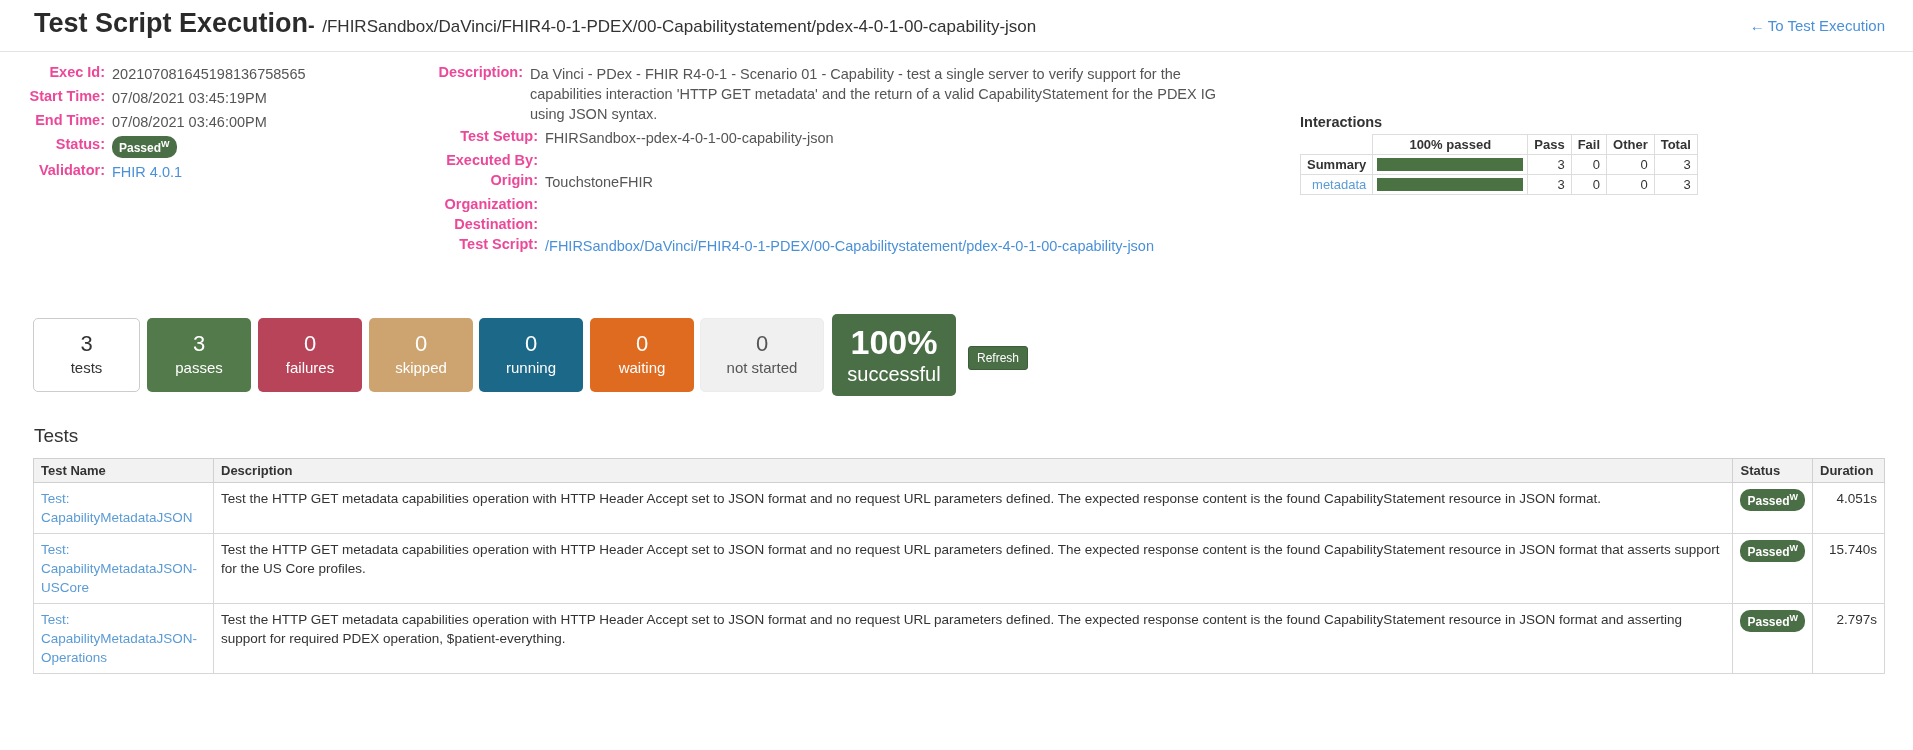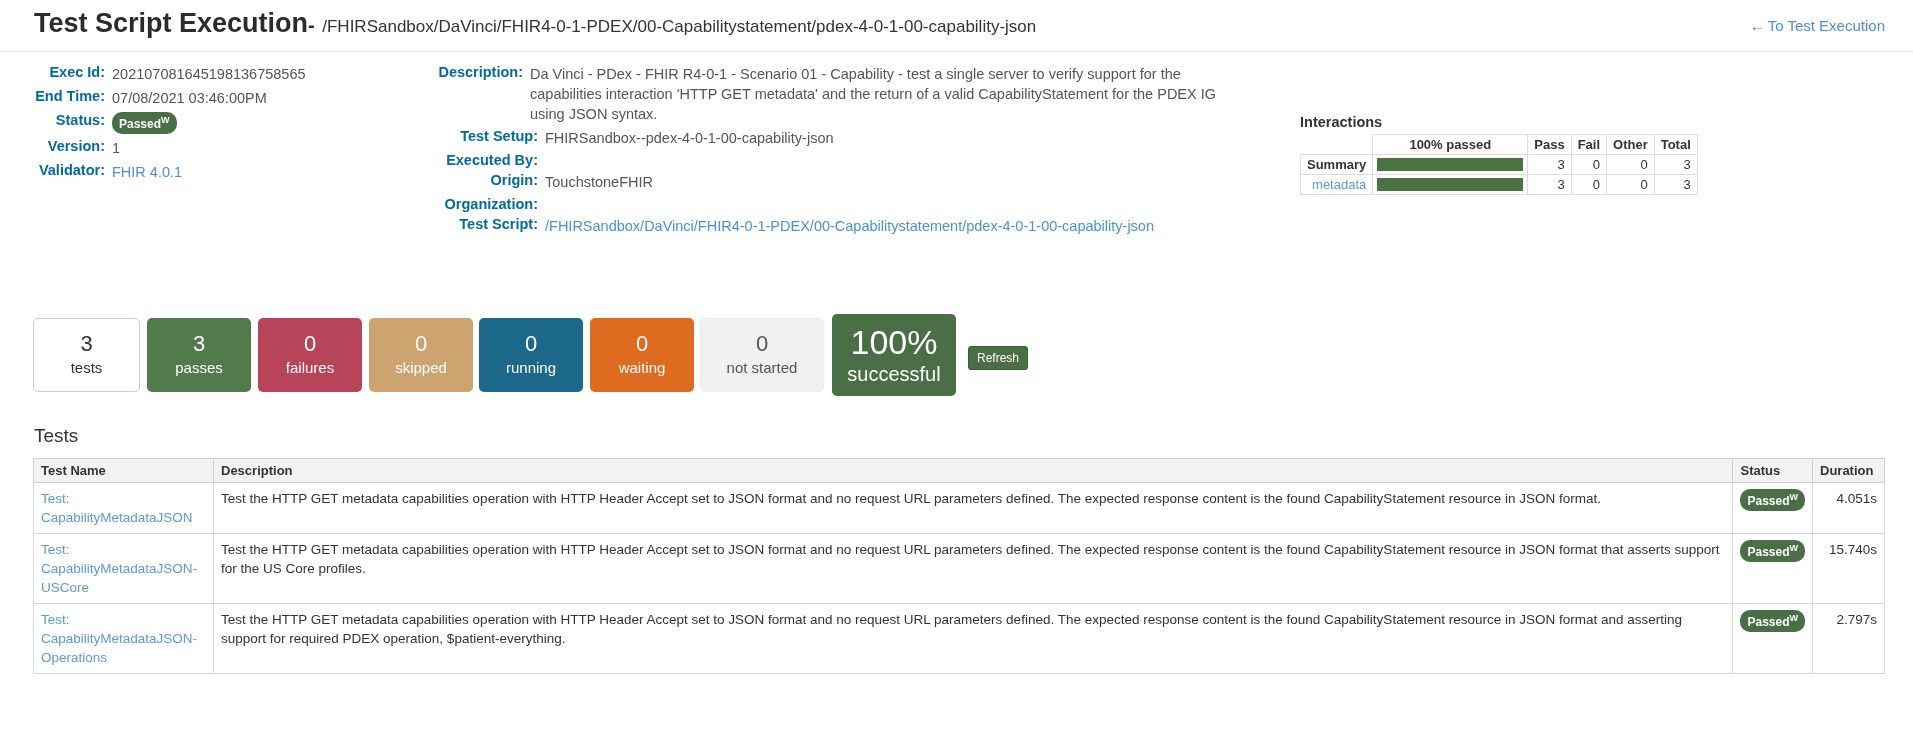--- a/index.html
+++ b/index.html
@@ -34,21 +34,21 @@
   .back-link .arrow { font-weight: bold; margin-right: 3px; }
 
   
   .summary { position: absolute; left: 0; top: 52px; width: 1913px; height: 250px; }
 
   .kv-left { position: absolute; left: 0px; top: 12px; width: 420px; }
   .kv-mid  { position: absolute; left: 430px; top: 12px; width: 790px; }
 
   .kv-row { display: flex; align-items: flex-start; margin-bottom: 4px; }
   .kv-label {
-    font-size: 14.5px; font-weight: bold; color: #0369a1;
+    font-size: 14.5px; font-weight: bold; color: #ec4899;
     text-align: right; padding-right: 7px; white-space: nowrap;
   }
   .kv-left .kv-label  { width: 112px; }
   .kv-mid  .kv-label  { width: 115px; }
   .kv-value { font-size: 14.5px; color: #555555; line-height: 20px; }
   .kv-value.link { color: #4a90d9; cursor: pointer; }
   .kv-value.desc { max-width: 690px; }
 
   .badge {
     display: inline-block; background: #4a6e45; color: #ffffff;
@@ -83,21 +83,21 @@
     display: flex; flex-direction: column; align-items: center;
     justify-content: center; color: #ffffff;
   }
   .stat-num { font-size: 22px; line-height: 26px; }
   .stat-lbl { font-size: 15px; line-height: 22px; }
   .stat-box.outline {
     background: #ffffff; border: 1px solid #cccccc; color: #333333;
   }
   .stat-box.muted { background: #f0f0f0; color: #555555; border: 1px solid #ececec; }
   .stat-box.big { height: 82px; top: -4px; }
-  .stat-box.big .stat-num { font-size: 34px; font-weight: normal; line-height: 38px; }
+  .stat-box.big .stat-num { font-size: 34px; font-weight: bold; line-height: 38px; }
   .stat-box.big .stat-lbl { font-size: 20px; line-height: 26px; }
 
   .refresh-btn {
     position: absolute; top: 28px;
     background: #4a6e45; color: #ffffff; border: 1px solid #3d5c39;
     border-radius: 3px; font-size: 12px; padding: 4px 8px;
     font-family: "Liberation Sans", sans-serif; cursor: pointer;
   }
 
   
@@ -141,34 +141,34 @@
 </div>
 
 <div class="summary">
 
   <div class="kv-left">
     <div class="kv-row">
       <div class="kv-label">Exec Id:</div>
       <div class="kv-value">202107081645198136758565</div>
     </div>
     <div class="kv-row">
+      <div class="kv-label">Start Time:</div>
+      <div class="kv-value">07/08/2021 03:45:19PM</div>
+    </div>
+    <div class="kv-row">
       <div class="kv-label">End Time:</div>
       <div class="kv-value">07/08/2021 03:46:00PM</div>
     </div>
     <div class="kv-row">
       <div class="kv-label">Status:</div>
       <div class="kv-value">
         <span class="badge"><span>Passed</span><sup>W</sup></span>
       </div>
     </div>
     <div class="kv-row">
-      <div class="kv-label">Version:</div>
-      <div class="kv-value">1</div>
-    </div>
-    <div class="kv-row">
       <div class="kv-label">Validator:</div>
       <div class="kv-value link">FHIR 4.0.1</div>
     </div>
   </div>
 
   <div class="kv-mid">
     <div class="kv-row">
       <div class="kv-label">Description:</div>
       <div class="kv-value desc">Da Vinci - PDex - FHIR R4-0-1 - Scenario 01 - Capability - test a single server to verify support for the capabilities interaction 'HTTP GET metadata' and the return of a valid CapabilityStatement for the PDEX IG using JSON syntax.</div>
     </div>
@@ -179,20 +179,24 @@
     <div class="kv-row">
       <div class="kv-label">Executed By:</div>
       <div class="kv-value"></div>
     </div>
     <div class="kv-row">
       <div class="kv-label">Origin:</div>
       <div class="kv-value">TouchstoneFHIR</div>
     </div>
     <div class="kv-row">
       <div class="kv-label">Organization:</div>
+      <div class="kv-value"></div>
+    </div>
+    <div class="kv-row">
+      <div class="kv-label">Destination:</div>
       <div class="kv-value"></div>
     </div>
     <div class="kv-row">
       <div class="kv-label">Test Script:</div>
       <div class="kv-value link">/FHIRSandbox/DaVinci/FHIR4-0-1-PDEX/00-Capabilitystatement/pdex-4-0-1-00-capability-json</div>
     </div>
   </div>
 
   <div class="interactions">
     <h3>Interactions</h3>

